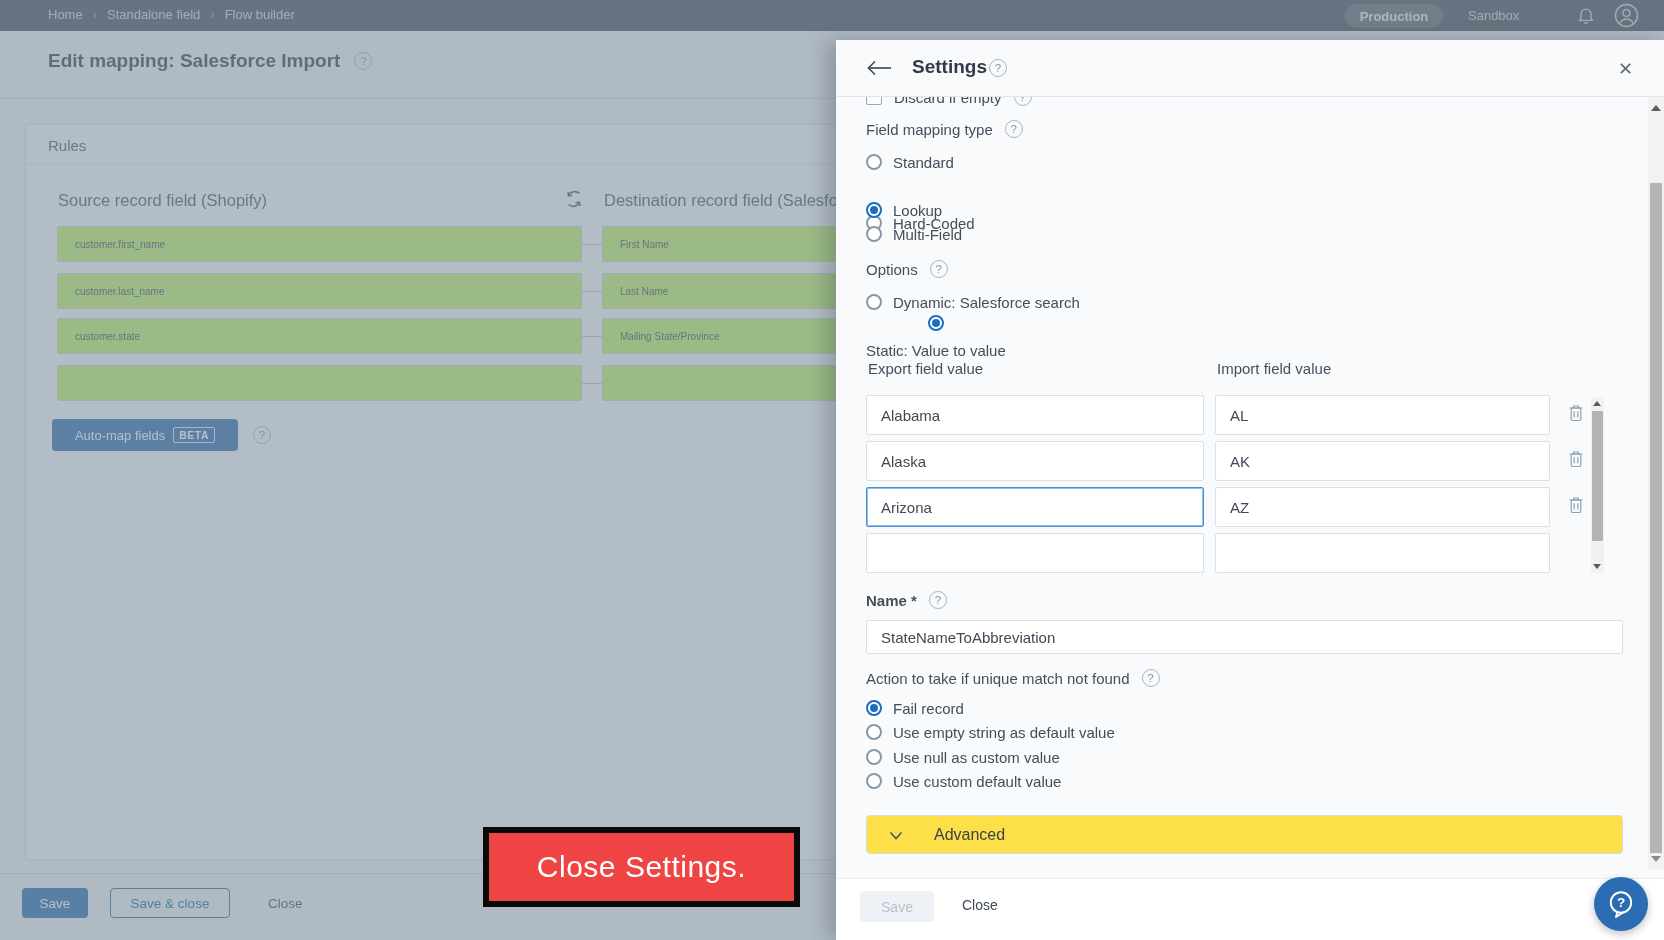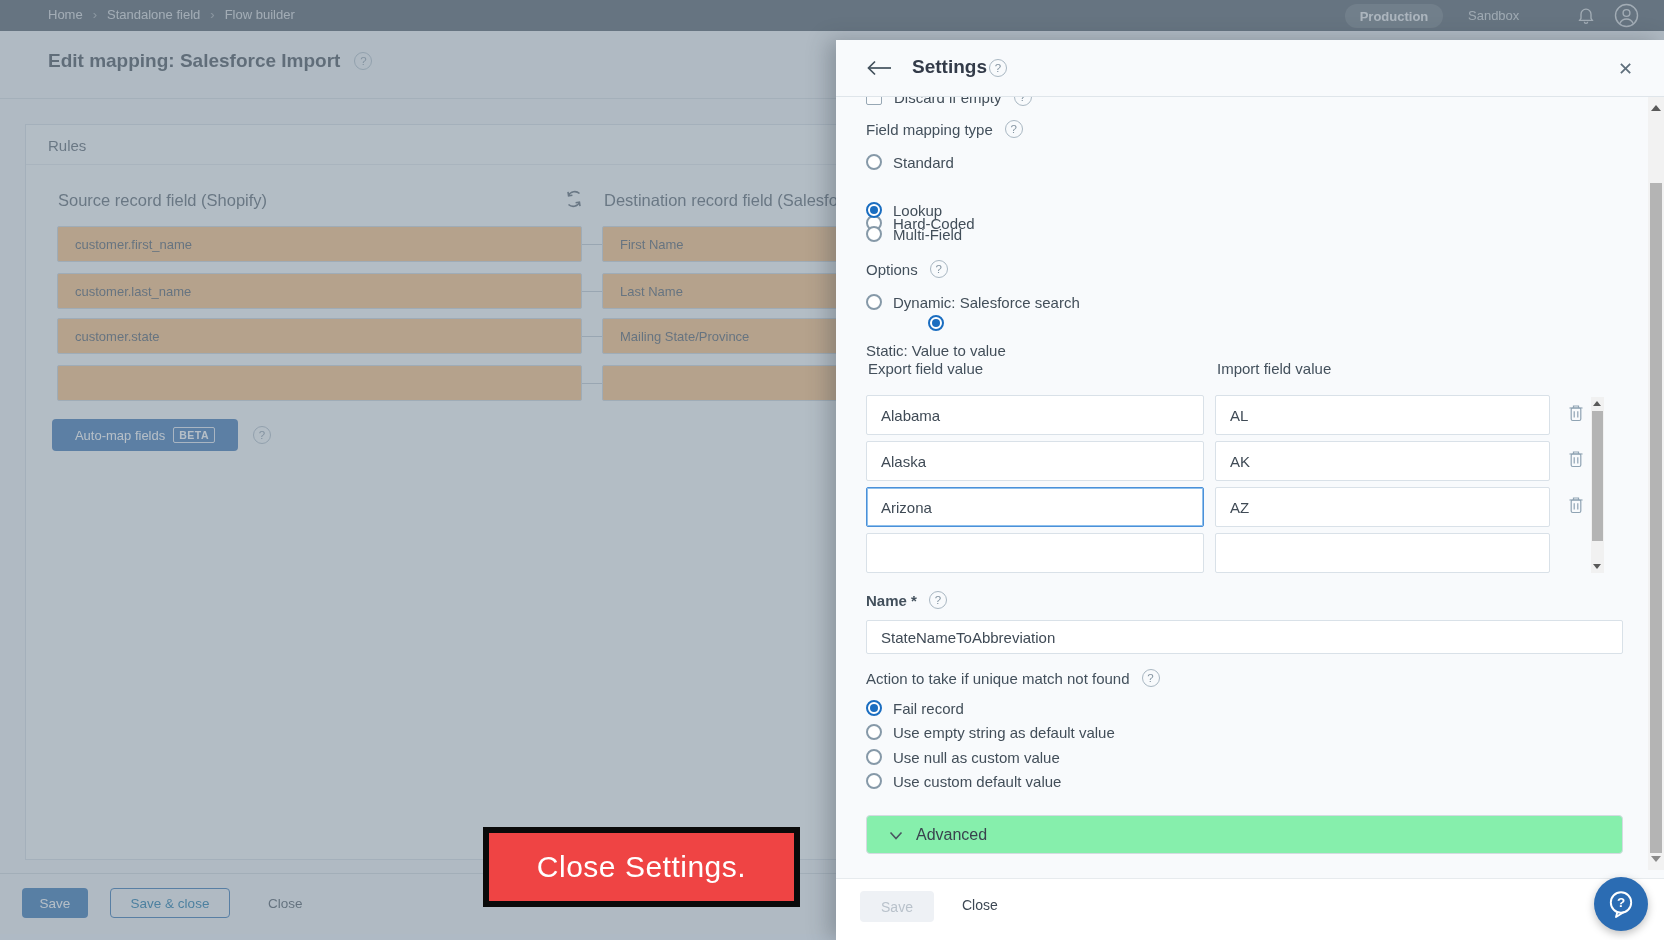--- a/index.html
+++ b/index.html
@@ -24,22 +24,22 @@
   .help{width:18px;height:18px;border:1px solid #a9b7c2;border-radius:50%;color:#8494a1;
     font-size:11.5px;display:inline-flex;align-items:center;justify-content:center;flex:none;background:transparent;}
   .help::after{content:"?";}
   #page-divider{position:absolute;left:0;top:98px;width:1664px;height:1px;background:#d4dbe1;}
 
   #rules-card{position:absolute;left:25px;top:124px;width:1615px;height:736px;background:#f7f9fa;
     border:1px solid #d3dce2;}
   #rules-label{position:absolute;left:22px;top:12px;font-size:15px;color:#4a5661;}
   #rules-divider{position:absolute;left:0;top:39px;width:100%;height:1px;background:#dfe5ea;}
   .col-header{font-size:16.5px;color:#49555f;}
-  .map-input{position:absolute;height:36px;background:#fdba74;border:1px solid #c8d2da;border-radius:2px;
-    font-size:13px;color:#414c57;padding:0 17px;outline:none;}
+  .map-input{position:absolute;height:36px;background:#bef264;border:1px solid #c8d2da;border-radius:2px;
+    font-size:10px;color:#414c57;padding:0 17px;outline:none;}
   .connector{position:absolute;width:20px;height:1px;background:#b9c3cc;}
   #automap-btn{position:absolute;left:26px;top:294px;width:186px;height:32px;background:#2a67ac;border:none;
     border-radius:4px;color:#fff;font-size:13px;display:flex;align-items:center;justify-content:center;gap:8px;cursor:pointer;}
   #automap-badge{border:1px solid rgba(255,255,255,.85);border-radius:2px;font-size:10.5px;font-weight:700;
     padding:1px 5px;letter-spacing:.5px;}
 
   #app-footer-divider{position:absolute;left:0;top:873px;width:836px;height:1px;background:#cfd6dc;}
   #app-footer{position:absolute;left:22px;top:888px;display:flex;align-items:center;}
   #app-save{width:66px;height:30px;background:#1f66ad;color:#fff;border:none;border-radius:4px;font-size:13.5px;}
   #app-saveclose{width:120px;height:30px;background:transparent;color:#0369a1;border:1px solid #1f66ad;
@@ -70,22 +70,22 @@
   .checkbox{width:16px;height:16px;border:1.5px solid #97a7b4;border-radius:2px;background:#fbfcfd;flex:none;}
 
   .val-input{position:absolute;height:40px;background:#fff;border:1px solid #d9e1e8;border-radius:2px;
     font-size:15px;color:#3f4a55;padding:0 14px;outline:none;}
   .val-input.focused{border:1px solid #4a90d9;box-shadow:0 0 0 1px #8fc0ec inset;}
   .trash-btn{position:absolute;width:22px;height:22px;background:none;border:none;padding:0;color:#8fa3b3;cursor:pointer;}
 
   #name-input{position:absolute;left:30px;top:523px;width:757px;height:34px;background:#fff;
     border:1px solid #d9e1e8;border-radius:2px;font-size:15px;color:#3f4a55;padding:0 14px;outline:none;}
 
-  #advanced-box{position:absolute;left:30px;top:718px;width:757px;height:39px;background:#86efac;
-    border:1px solid #d4dbe1;border-radius:4px;display:flex;align-items:center;gap:13px;padding:0 22px;cursor:pointer;}
+  #advanced-box{position:absolute;left:30px;top:718px;width:757px;height:39px;background:#fde047;
+    border:1px solid #d4dbe1;border-radius:4px;display:flex;align-items:center;gap:31px;padding:0 22px;cursor:pointer;}
   #advanced-label{font-size:16px;color:#39434e;}
 
   #panel-footer{position:absolute;left:0;top:838px;width:828px;height:62px;background:#fff;border-top:1px solid #e7ebee;}
   #panel-save{position:absolute;left:24px;top:12px;width:74px;height:31px;background:#eef1f5;border:none;
     border-radius:4px;color:#b9c2cb;font-size:14px;}
   #panel-close-btn{position:absolute;left:126px;top:18px;background:none;border:none;color:#3d4854;font-size:14px;padding:0;}
 
   
   .sb-track{position:absolute;background:#f2f2f2;}
   .sb-thumb{position:absolute;background:#b4b4b4;}

